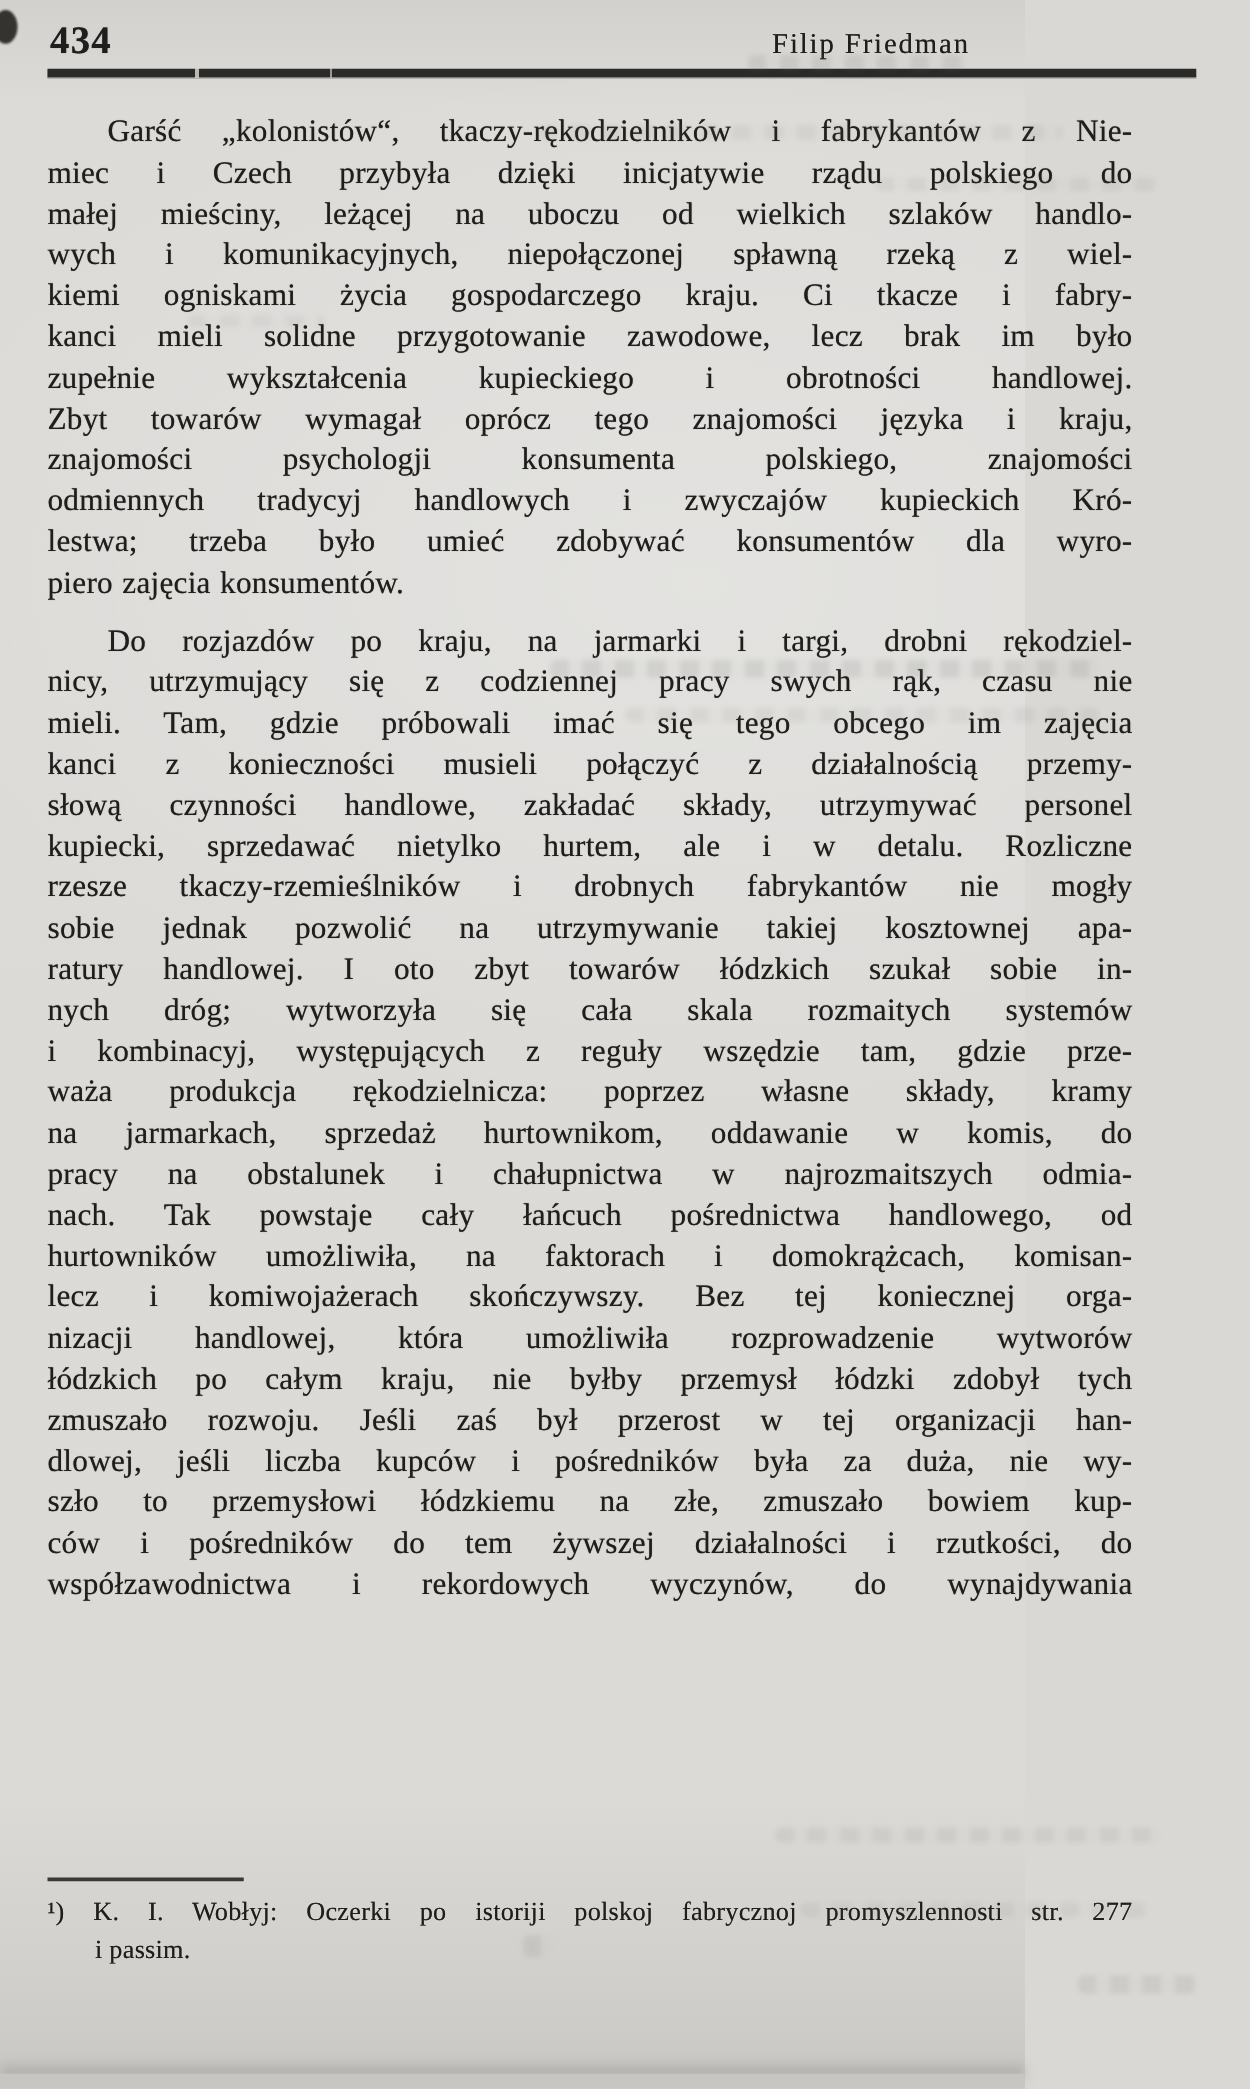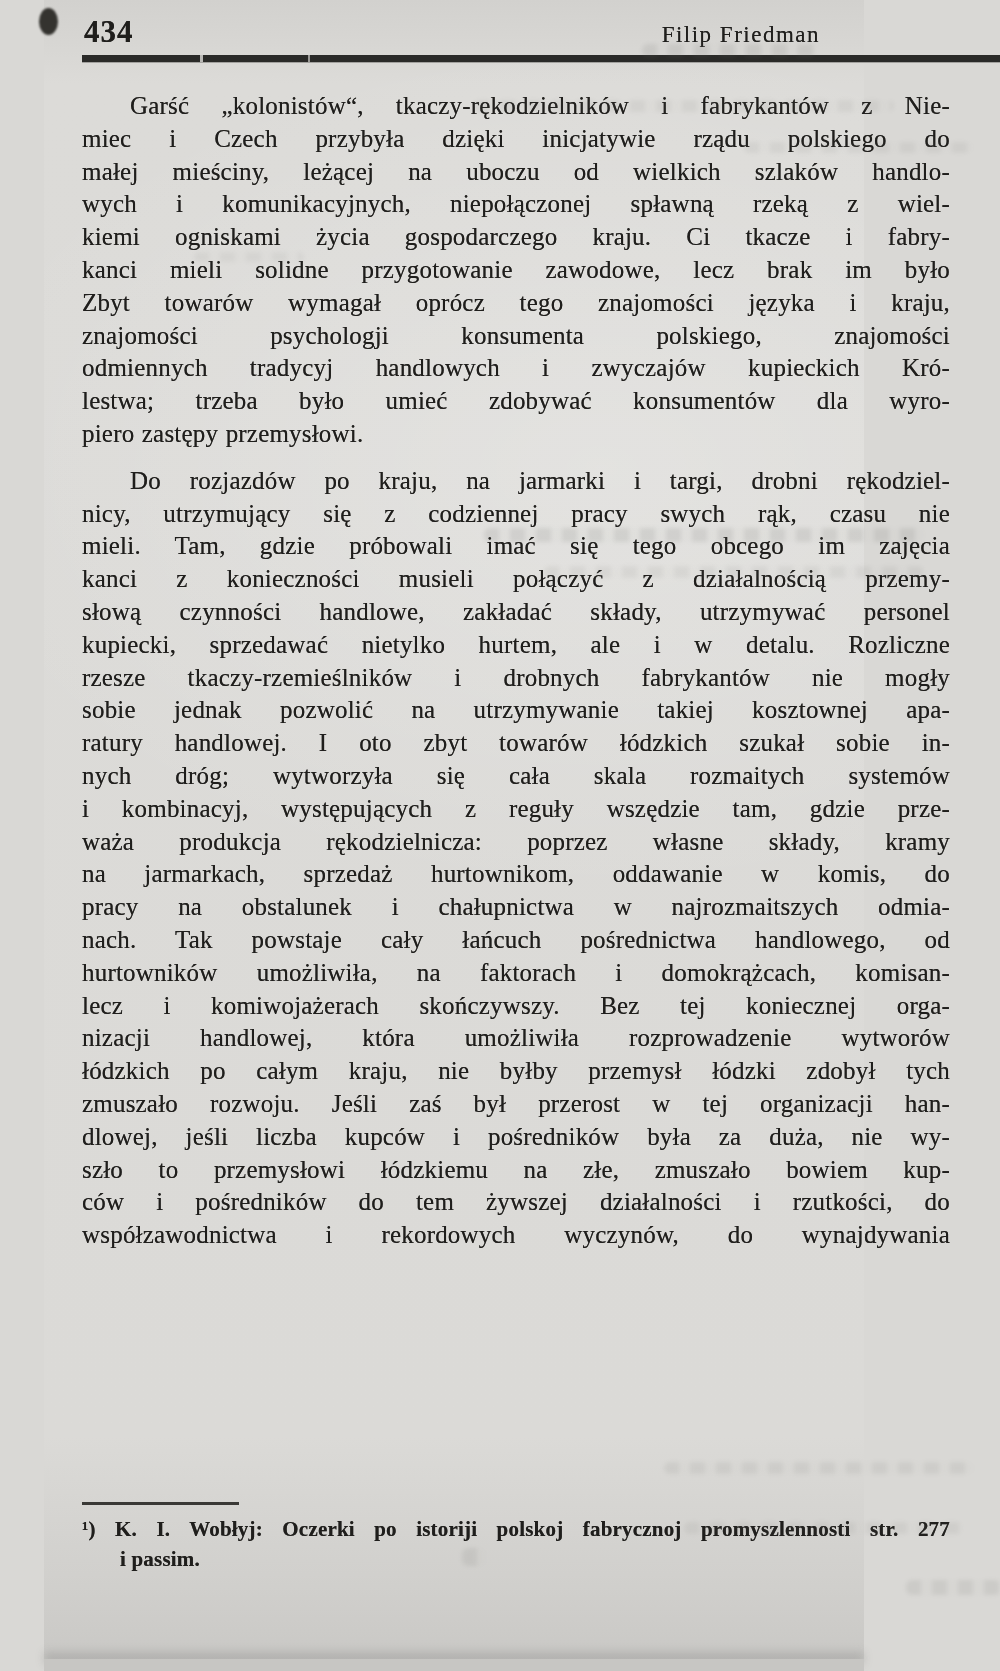--- a/index.html
+++ b/index.html
@@ -12,21 +12,20 @@
     width:1000px;height:1671px;overflow:hidden;
     font-family:"Liberation Serif","DejaVu Serif",serif;
     background:var(--paper);
   }
   .page{
     position:relative;width:820px;height:1671px;
     background:
       radial-gradient(1100px 700px at 68% 28%, rgba(255,255,255,.22), rgba(255,255,255,0) 62%),
       linear-gradient(180deg,#d2d1ce 0%,#dcdbd8 5%,#dbdad7 86%,#d0cfcc 95%,#c8c7c4 100%);
     color:var(--ink);
-    margin-left:44px;
   }
   
   .header{position:absolute;top:14px;left:40px;right:44px;height:38px;}
   .pagenum{
     position:absolute;left:0;top:0;
     font-size:31px;font-weight:700;letter-spacing:1px;
     text-shadow:0 0 .6px rgba(20,20,20,.75);
   }
   .runhead{
     position:absolute;right:0;top:8px;
@@ -54,21 +53,21 @@
   .line{text-align:justify;text-align-last:justify;height:32.8px;overflow:visible;}
   .line.indent{text-indent:48px;}
   .line.flush{text-align-last:left;}
   
   .footnote-sep{
     position:absolute;top:1502px;left:38px;width:157px;height:0;
     border-top:3px solid #3a3936;
   }
   .footnote{
     position:absolute;top:1514px;left:38px;width:868px;
-    font-size:21px;font-weight:700;line-height:30px;
+    font-size:21px;font-weight:400;line-height:30px;
     letter-spacing:.2px;text-shadow:0 0 .5px rgba(25,24,22,.65);
   }
   .fn-line{text-align:justify;text-align-last:justify;}
   .fn-line.flush{text-align-last:left;}
   .fn-line.hang{padding-left:38px;}
   
   .corner-blot{
     position:absolute;left:-5px;top:8px;width:19px;height:27px;
     background:#34332f;border-radius:50%;filter:blur(1px);
   }
@@ -97,25 +96,26 @@
   <div class="rule"></div>
 
   <main class="bodytext">
       <div class="paragraph">
         <div class="line indent">Garść „kolonistów“, tkaczy-rękodzielników i fabrykantów z Nie-</div>
         <div class="line">miec i Czech przybyła dzięki inicjatywie rządu polskiego do</div>
         <div class="line">małej mieściny, leżącej na uboczu od wielkich szlaków handlo-</div>
         <div class="line">wych i komunikacyjnych, niepołączonej spławną rzeką z wiel-</div>
         <div class="line">kiemi ogniskami życia gospodarczego kraju. Ci tkacze i fabry-</div>
         <div class="line">kanci mieli solidne przygotowanie zawodowe, lecz brak im było</div>
+        <div class="line">zupełnie wykształcenia kupieckiego i obrotności handlowej.</div>
         <div class="line">Zbyt towarów wymagał oprócz tego znajomości języka i kraju,</div>
         <div class="line">znajomości psychologji konsumenta polskiego, znajomości</div>
         <div class="line">odmiennych tradycyj handlowych i zwyczajów kupieckich Kró-</div>
         <div class="line">lestwa; trzeba było umieć zdobywać konsumentów dla wyro-</div>
-        <div class="line flush">piero zastępy przemysłowi.</div>
+        <div class="line flush">piero zajęcia konsumentów.</div>
       </div>
       <div class="paragraph">
         <div class="line indent">Do rozjazdów po kraju, na jarmarki i targi, drobni rękodziel-</div>
         <div class="line">nicy, utrzymujący się z codziennej pracy swych rąk, czasu nie</div>
         <div class="line">mieli. Tam, gdzie próbowali imać się tego obcego im zajęcia</div>
         <div class="line">kanci z konieczności musieli połączyć z działalnością przemy-</div>
         <div class="line">słową czynności handlowe, zakładać składy, utrzymywać personel</div>
         <div class="line">kupiecki, sprzedawać nietylko hurtem, ale i w detalu. Rozliczne</div>
         <div class="line">rzesze tkaczy-rzemieślników i drobnych fabrykantów nie mogły</div>
         <div class="line">sobie jednak pozwolić na utrzymywanie takiej kosztownej apa-</div>

